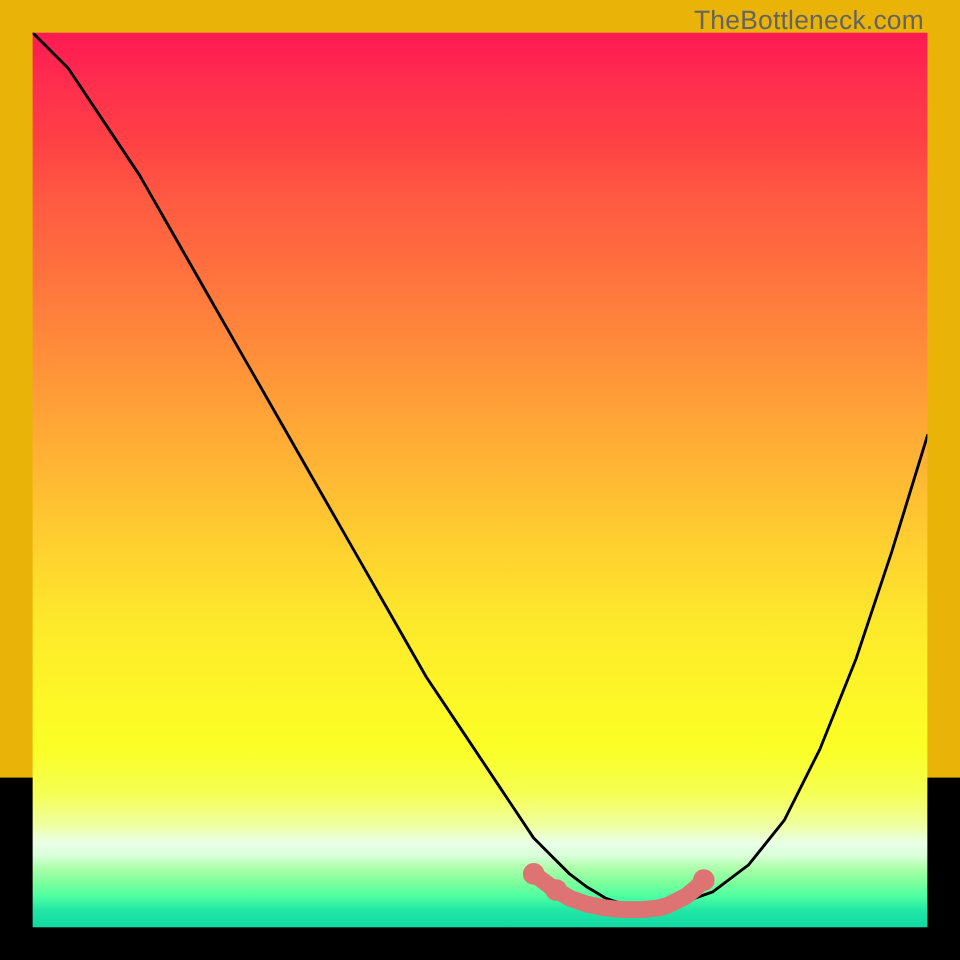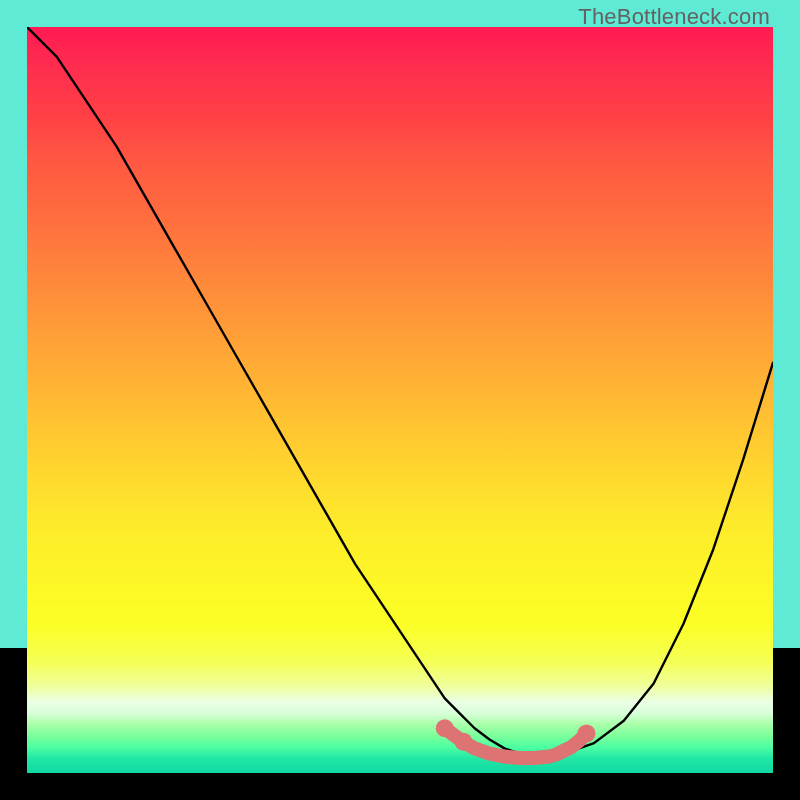--- a/index.html
+++ b/index.html
@@ -10,21 +10,21 @@
     background: #000;
     overflow: hidden;
     font-family: Arial, Helvetica, sans-serif;
   }
   .frame {
     position: absolute;
     left: 0;
     top: 0;
     width: 800px;
     height: 648px;
-    background: #5eead4;
+    background: #eab308;
   }
   .plot-area {
     position: absolute;
     left: 27px;
     top: 27px;
     width: 746px;
     height: 746px;
     overflow: hidden;
   }
   .gradient {

